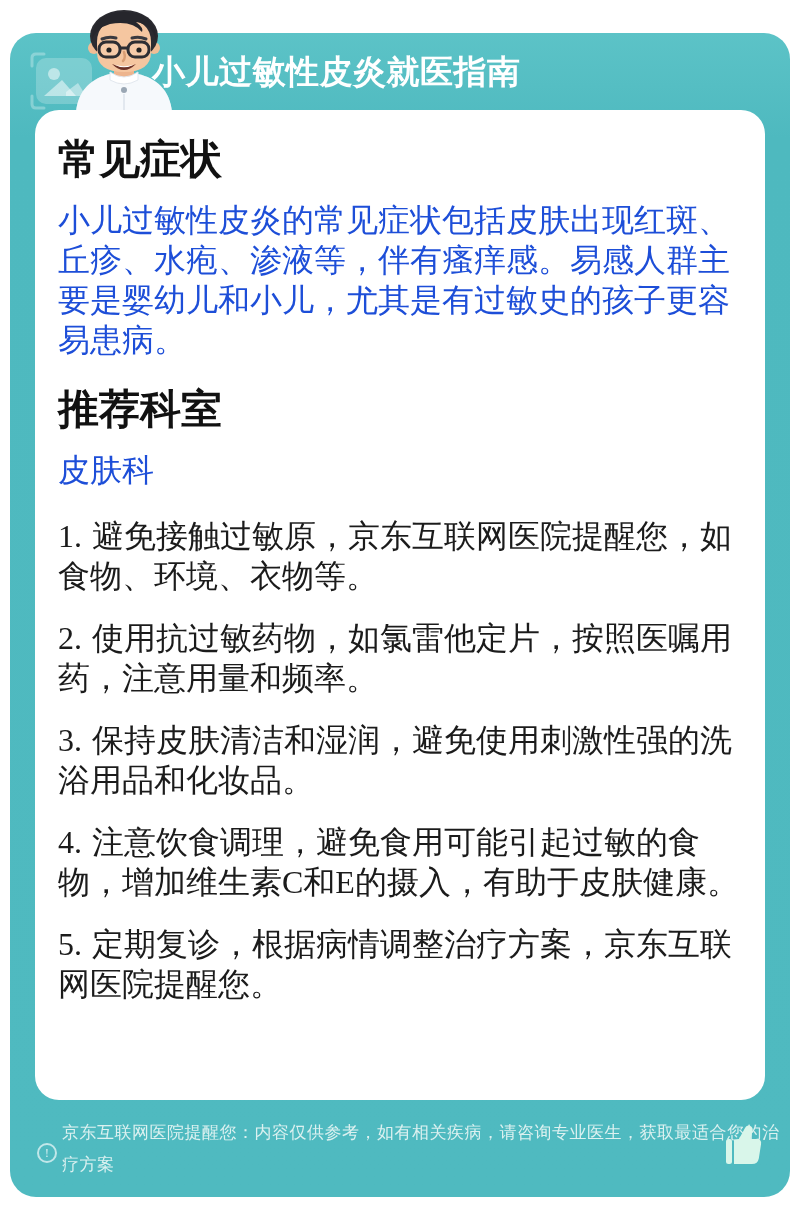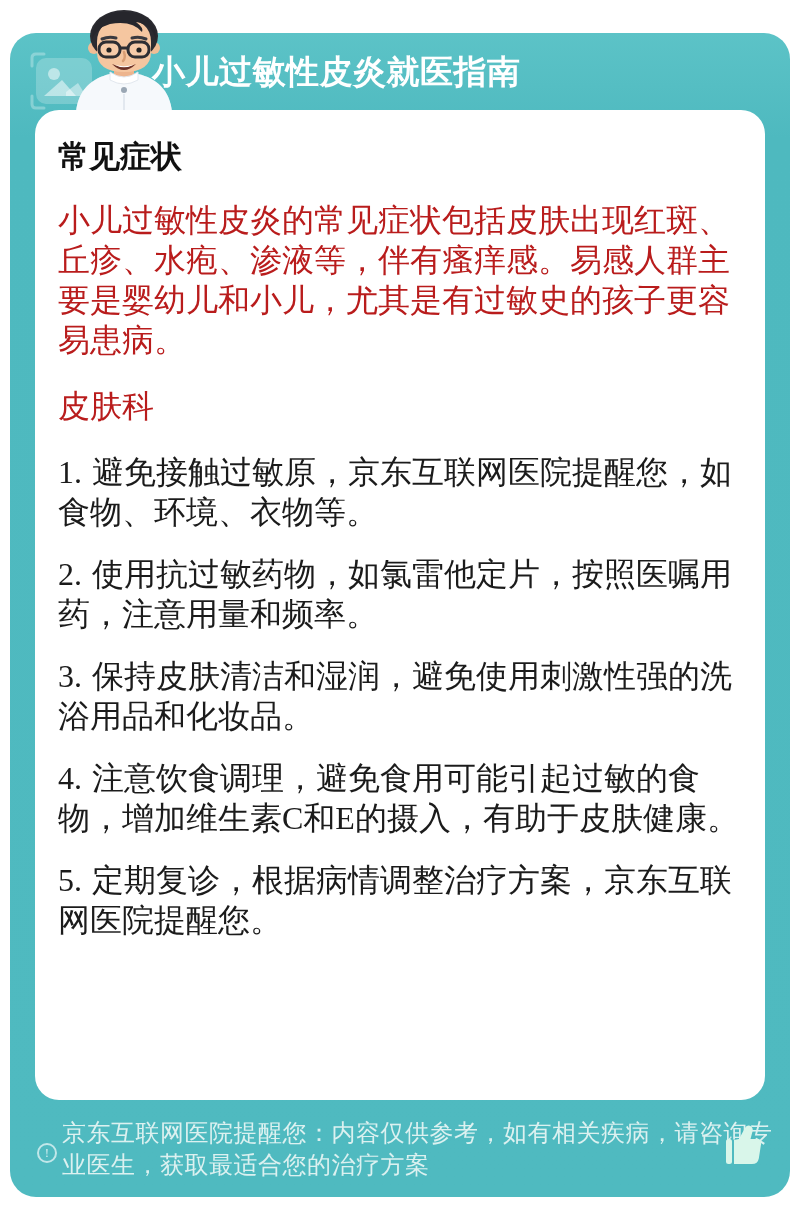--- a/index.html
+++ b/index.html
@@ -32,42 +32,41 @@
   }
 
   
   .card {
     position:absolute; left:35px; top:110px; width:730px; height:990px;
     background:#ffffff; border-radius:24px; z-index:5;
     padding:2px 18px 0 23px; overflow:hidden;
     font-family:"Liberation Serif","Liberation Sans",sans-serif;
   }
   .card h2 {
-    font-size:31px; line-height:46px; font-weight:bold; color:#111111;
+    font-size:41px; line-height:46px; font-weight:bold; color:#111111;
     margin:24px 0 18px;
-    font-family:Liberation Mono, monospace;
   }
   .card p.body {
-    font-size:32px; line-height:40px; color:#b91c1c;
+    font-size:32px; line-height:40px; color:#1d4ed8;
     margin:18px 0 26px;
   }
   .care-item {
     font-size:32px; line-height:40px; color:#1b1b1b;
     margin:22px 0;
   }
   .care-item .num { margin-right:10px; }
   .warn-icon {
     position:absolute; left:37px; top:1143px; width:20px; height:20px;
     border:2px solid rgba(255,255,255,0.65); border-radius:50%;
     color:rgba(255,255,255,0.75); font-size:13px; line-height:16px;
     text-align:center; font-family:"Liberation Serif",serif; z-index:6;
   }
   .disclaimer {
     position:absolute; left:62px; top:1117px; width:725px; z-index:6;
-    font-size:24px; line-height:32px; color:#DCF1F0; letter-spacing:0.5px;
+    font-size:17px; line-height:32px; color:#DCF1F0; letter-spacing:0.5px;
   }
   .thumb { position:absolute; left:719px; top:1123px; z-index:7; cursor:pointer; }
 </style>
 </head>
 <body>
 
 <div class="app">
 
   <div class="teal-panel"></div>
 
@@ -114,20 +113,21 @@
     <path d="M64 58 Q76 70 88 58 Q77 64 64 58 Z" fill="#6E3328"></path>
     <path d="M66 58.5 Q76 64 86 58.5 Q76 62 66 58.5 Z" fill="#FFFFFF"></path>
   </svg>
 
   <div class="title">小儿过敏性皮炎就医指南</div>
 
   <div class="card">
     <h2>常见症状</h2>
     <p class="body">小儿过敏性皮炎的常见症状包括皮肤出现红斑、丘疹、水疱、渗液等，伴有瘙痒感。易感人群主要是婴幼儿和小儿，尤其是有过敏史的孩子更容易患病。</p>
 
+    <h2>推荐科室</h2>
     <p class="body">皮肤科</p>
 
     <div>
       <div class="care-item">
         <span class="num">1.</span><span>避免接触过敏原，京东互联网医院提醒您，如食物、环境、衣物等。</span>
       </div>
       <div class="care-item">
         <span class="num">2.</span><span>使用抗过敏药物，如氯雷他定片，按照医嘱用药，注意用量和频率。</span>
       </div>
       <div class="care-item">

